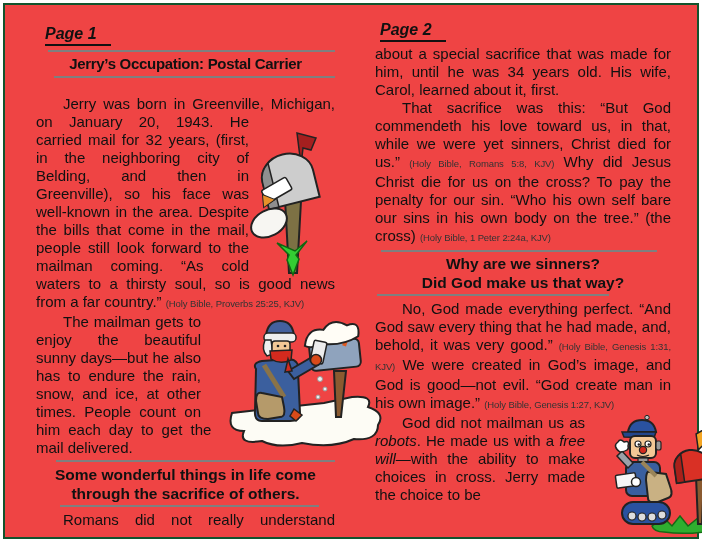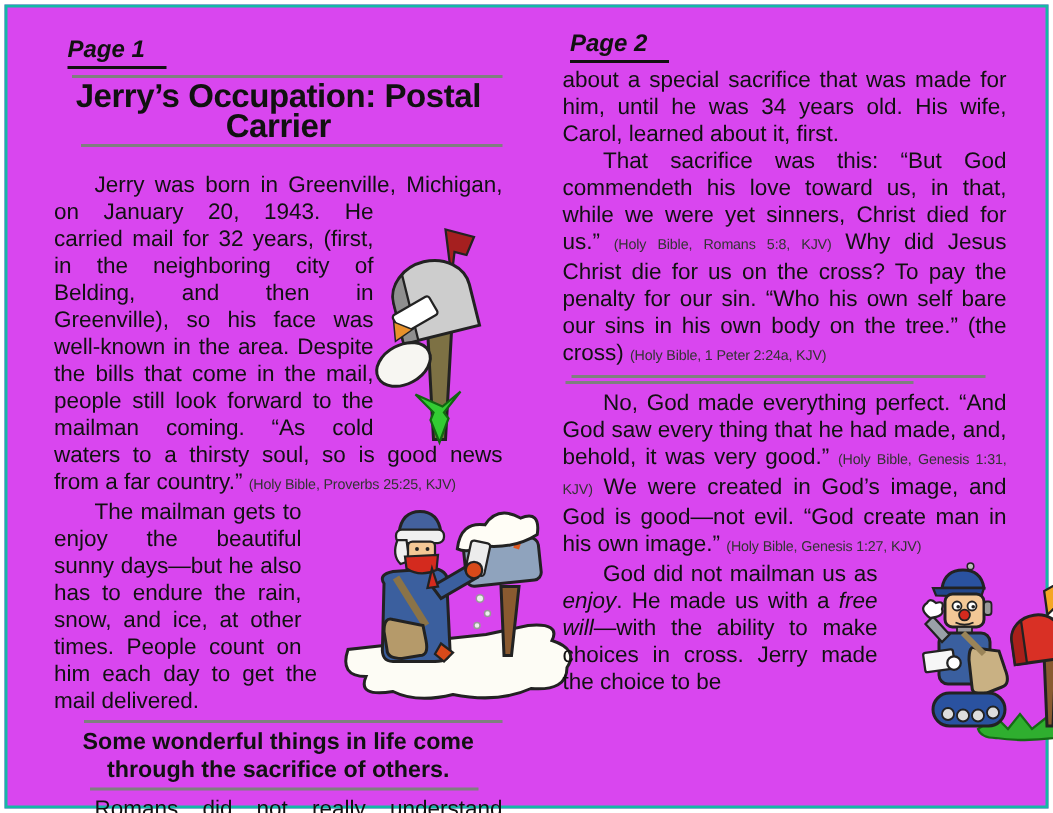--- a/index.html
+++ b/index.html
@@ -1,32 +1,32 @@
 <!DOCTYPE html>
 <html><head>
 <meta charset="utf-8">
 <style>
   html,body{margin:0;padding:0;background:#ffffff;}
   body{width:702px;height:542px;position:relative;overflow:hidden;
        font-family:"Liberation Sans","DejaVu Sans",sans-serif;color:#111;}
   .sheet{position:absolute;left:3px;top:3px;width:692px;height:532px;
-         border:2px solid #14b8a6;background:#d946ef;}
+         border:2px solid #14532d;background:#ef4444;}
   .col{position:absolute;}
   .col-left{left:31px;top:20px;width:299px;}
   .col-right{left:370px;top:16px;width:296px;}
   .page-head{font-size:16px;line-height:18px;font-weight:bold;font-style:italic;margin-left:9px;}
   .page-head .ul{border-bottom:2px solid #111;padding:0 14px 1px 0;display:inline-block;}
   .rule{border:0;border-top:2px solid #7f7f7f;margin:3px 0 3px 0;height:0;}
   .rule-c1{margin:4px 0 2px 12px;}
   .rule-c2{margin:2px 0 4px 18px;}
   .rule-d1{margin-left:20px;}
   .rule-d2{margin:2px 16px 4px 24px;}
   .rule-e1{margin:3px 14px 2px 6px;}
   .rule-e2{margin:2px 62px 4px 2px;}
-  .title{font-weight:bold;font-size:22px;line-height:20px;text-align:center;
+  .title{font-weight:bold;font-size:15px;line-height:20px;text-align:center;
          letter-spacing:-0.3px;margin:2px 0 1px 0;}
   p.body{margin:0;font-size:15px;line-height:18px;text-align:justify;}
   p.ind{text-indent:27px;}
   p.first{margin-top:17px;}
   .cite{font-size:9.5px;color:#333;letter-spacing:-0.1px;}
   .callout{font-weight:bold;font-size:15.5px;line-height:19px;text-align:center;margin:2px 0;}
   .it{font-style:italic;}
   .stretch{text-align:justify;}
   .stretch:after{content:"";display:inline-block;width:100%;}
   .fl-mailbox{float:right;width:88px;height:214px;margin-right:-2px;
@@ -108,20 +108,24 @@
   <div class="col col-right">
     <div class="page-head" style="margin-left:5px"><span class="ul">Page 2</span></div>
 
     <p class="body" style="margin-top:3px">about a special sacrifice that was made for him, until he was 34 years old.  His wife, Carol, learned about it, first.</p>
 
     <p class="body ind">
       <span>That sacrifice was this:  “But God commendeth his love toward us, in that, while we were yet sinners, Christ died for us.” </span><span class="cite">(Holy Bible, Romans 5:8, KJV)</span><span>  Why did Jesus Christ die for us on the cross?  To pay the penalty for our sin.  “Who his own self bare our sins in his own body on the tree.” (the cross) </span><span class="cite">(Holy Bible, 1 Peter 2:24a, KJV)</span>
     </p>
 
     <div class="rule rule-e1"></div>
+    <div class="callout">
+      <span>Why are we sinners?</span><br>
+      <span>Did God make us that way?</span>
+    </div>
     <div class="rule rule-e2"></div>
 
     <p class="body ind">
       <span>No, God made everything perfect.  “And God saw every thing that he had made, and, behold, it was very good.” </span><span class="cite">(Holy Bible, Genesis 1:31, KJV)</span><span>  We were created in God’s image, and God is good—not evil.  “God create man in his own image.” </span><span class="cite">(Holy Bible, Genesis 1:27, KJV)</span>
     </p>
 
     <p class="body ind">
       <span class="fl-robot">
         <svg width="114" height="122" viewBox="0 0 114 122">
           <path d="M40,112 L52,104 L60,112 L68,102 L76,112 L86,104 L96,112 L106,106 L112,114 Q80,122 52,118 Q42,118 40,112 Z" fill="#2fae2f" stroke="#156a15" stroke-width="1.5"></path>
@@ -150,16 +154,16 @@
           <rect x="4" y="60" width="20" height="13" rx="1.5" fill="#f6f6f6" stroke="#222" stroke-width="1.5" transform="rotate(-8 14 66)"></rect>
           <circle cx="24" cy="68" r="4.5" fill="#ffffff" stroke="#222" stroke-width="1.5"></circle>
           <path d="M38,58 Q34,56 34,66 L36,84 Q36,90 46,88 L56,84 Q62,82 58,72 L54,60 Z" fill="#c9b183" stroke="#222" stroke-width="2"></path>
           <path d="M30,48 L44,62" stroke="#9a8458" stroke-width="4"></path>
           <rect x="10" y="88" width="48" height="22" rx="11" fill="#2a52a0" stroke="#222" stroke-width="2"></rect>
           <circle cx="20" cy="102" r="4" fill="#dddddd" stroke="#222" stroke-width="1.2"></circle>
           <circle cx="30" cy="103" r="4" fill="#dddddd" stroke="#222" stroke-width="1.2"></circle>
           <circle cx="40" cy="103" r="4" fill="#dddddd" stroke="#222" stroke-width="1.2"></circle>
           <circle cx="50" cy="101" r="4" fill="#dddddd" stroke="#222" stroke-width="1.2"></circle>
         </svg>
-      </span><span>God did not mailman us as </span><span class="it">enjoy</span><span>.  He made us with a </span><span class="it">free will</span><span>—with the ability to make choices in cross. Jerry made the choice to be</span>
+      </span><span>God did not mailman us as </span><span class="it">robots</span><span>.  He made us with a </span><span class="it">free will</span><span>—with the ability to make choices in cross. Jerry made the choice to be</span>
     </p>
   </div>
 </div>
 
 </body></html>

